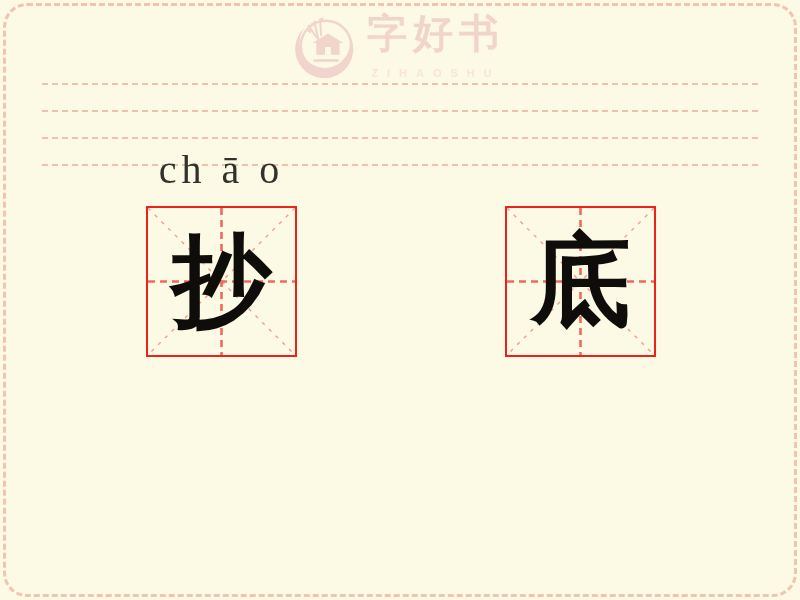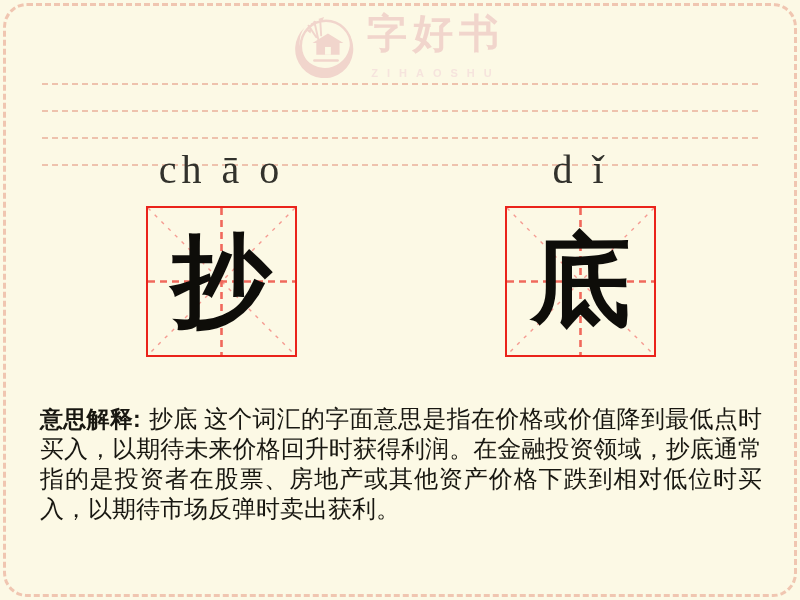--- a/index.html
+++ b/index.html
@@ -65,21 +65,20 @@
   </div>
 
   <div class="pinyin-grid">
     <div class="guide-line l1"></div>
     <div class="guide-line l2"></div>
     <div class="guide-line l3"></div>
     <div class="guide-line l4"></div>
   </div>
 
   <div class="pinyin p1">ch ā o</div>
-  <div class="pinyin p2">d ǐ</div>
 
   <div class="char-box b1">
     <svg class="grid-lines" viewBox="0 0 147 147" preserveAspectRatio="none" xmlns="http://www.w3.org/2000/svg">
       <line x1="0" y1="0" x2="147" y2="147" stroke="#f59b91" stroke-width="1.4" stroke-dasharray="3.5 6"></line>
       <line x1="147" y1="0" x2="0" y2="147" stroke="#f59b91" stroke-width="1.4" stroke-dasharray="3.5 6"></line>
       <line x1="73.5" y1="0" x2="73.5" y2="147" stroke="#f0695c" stroke-width="2.6" stroke-dasharray="7 5"></line>
       <line x1="0" y1="73.5" x2="147" y2="73.5" stroke="#f0695c" stroke-width="2.6" stroke-dasharray="7 5"></line>
     </svg>
     <div class="char-glyph">抄</div>
   </div>
@@ -87,16 +86,13 @@
   <div class="char-box b2">
     <svg class="grid-lines" viewBox="0 0 147 147" preserveAspectRatio="none" xmlns="http://www.w3.org/2000/svg">
       <line x1="0" y1="0" x2="147" y2="147" stroke="#f59b91" stroke-width="1.4" stroke-dasharray="3.5 6"></line>
       <line x1="147" y1="0" x2="0" y2="147" stroke="#f59b91" stroke-width="1.4" stroke-dasharray="3.5 6"></line>
       <line x1="73.5" y1="0" x2="73.5" y2="147" stroke="#f0695c" stroke-width="2.6" stroke-dasharray="7 5"></line>
       <line x1="0" y1="73.5" x2="147" y2="73.5" stroke="#f0695c" stroke-width="2.6" stroke-dasharray="7 5"></line>
     </svg>
     <div class="char-glyph">底</div>
   </div>
 
-  <p class="definition">
-    <b>意思解释:</b><span>抄底 这个词汇的字面意思是指在价格或价值降到最低点时买入，以期待未来价格回升时获得利润。在金融投资领域，抄底通常指的是投资者在股票、房地产或其他资产价格下跌到相对低位时买入，以期待市场反弹时卖出获利。</span>
-  </p>
 </div>
 
 </body></html>

